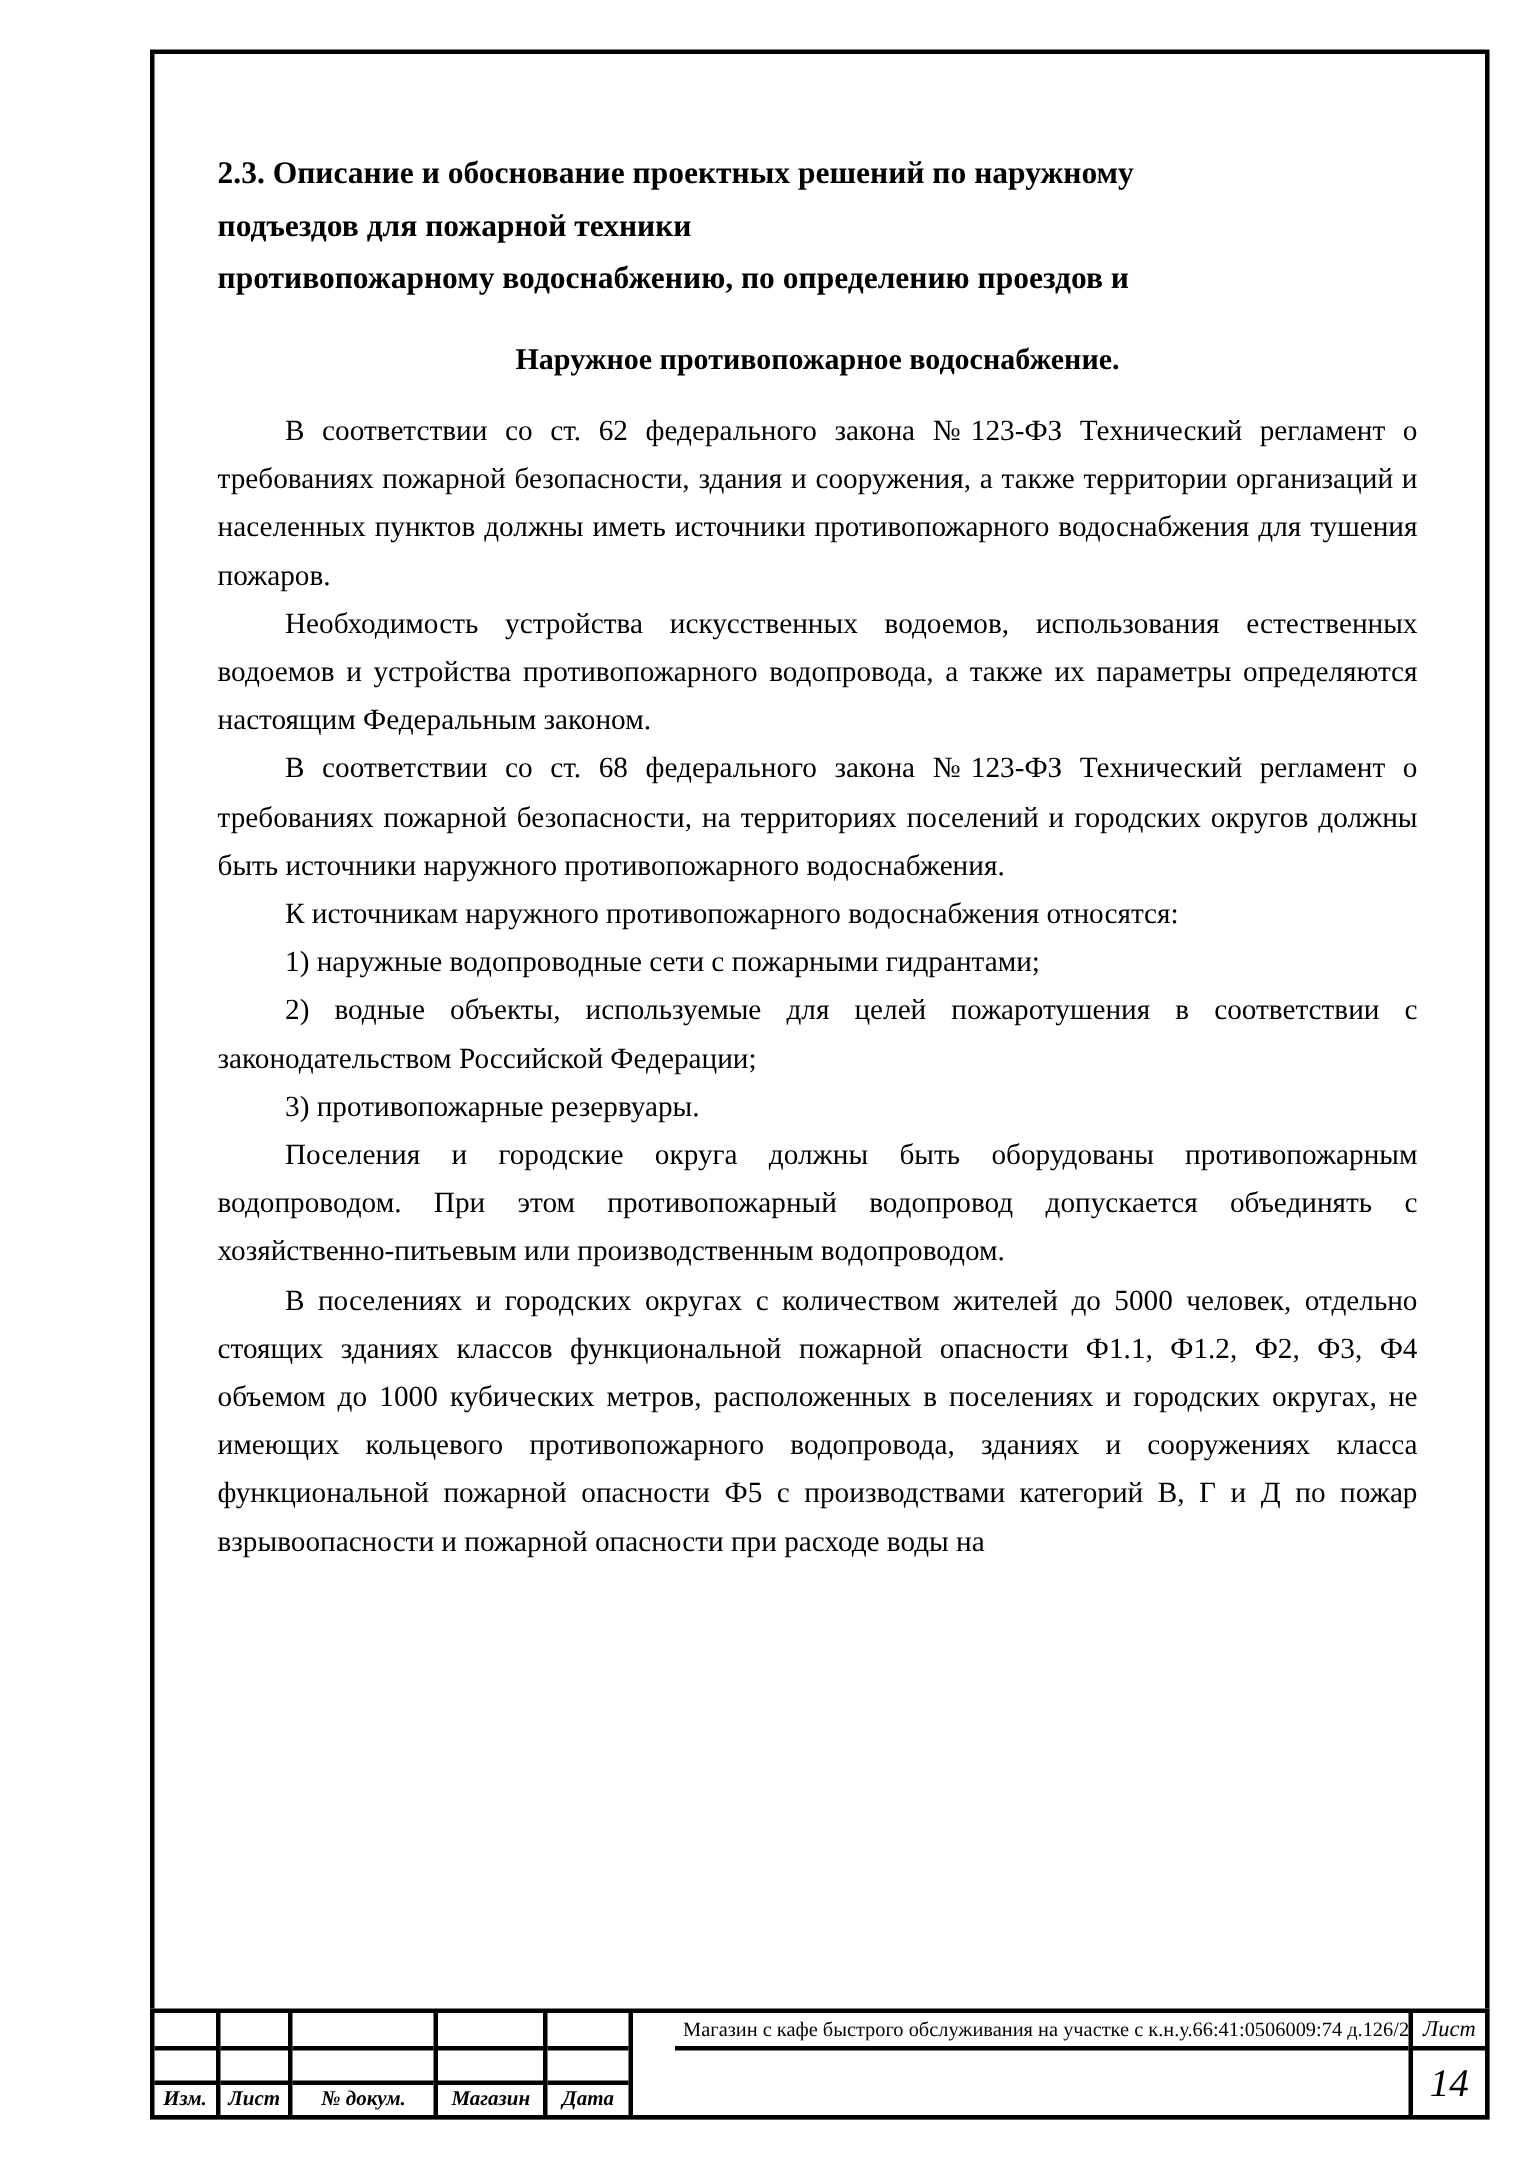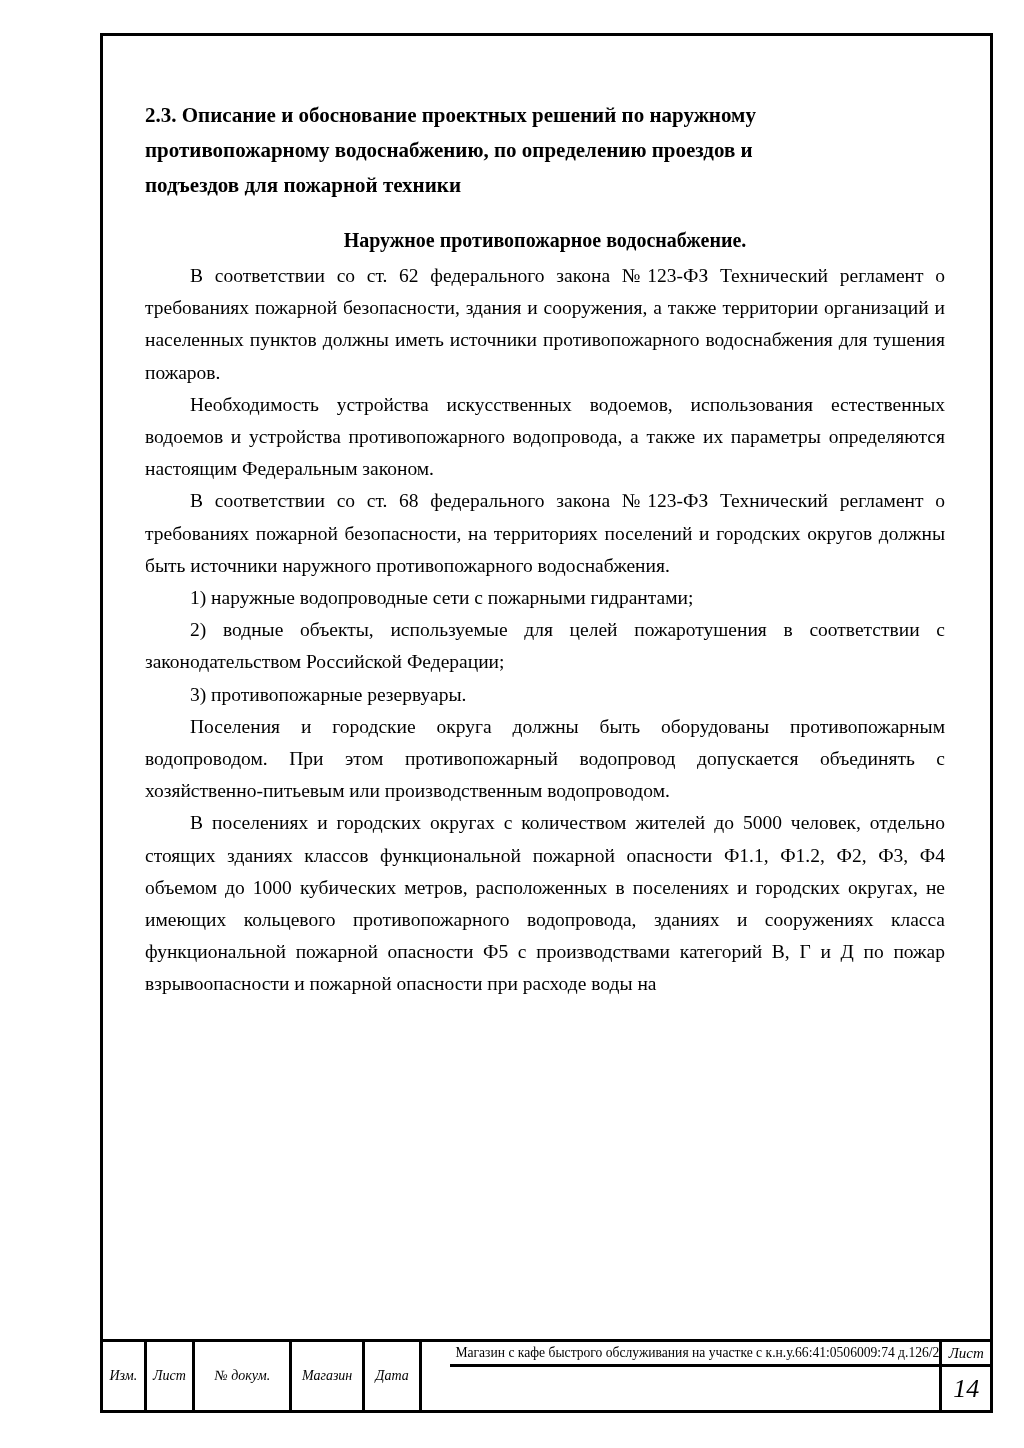--- a/index.html
+++ b/index.html
@@ -34,21 +34,21 @@
     text-align: left;
   }
   .doc-subtitle {
     margin-top: 20px;
     font-weight: bold;
     font-size: 20px;
     line-height: 34px;
     text-align: center;
   }
   .body-text {
-    margin-top: 3px;
+    margin-top: 15px;
     font-size: 19.5px;
     line-height: 32.2px;
     text-align: justify;
   }
   .body-text p {
     text-indent: 45px;
     margin: 0;
   }
   
   .title-block {
@@ -57,21 +57,23 @@
     right: -3px;
     bottom: -3px;
     height: 74px;
     border: 3px solid #000000;
     display: flex;
     background: #ffffff;
     font-size: 14px;
   }
   .tb-col {
     display: flex;
+    flex-direction: column;
     border-right: 3px solid #000000;
+    font-weight: bold;
   }
   .tb-col .r1 { height: 25px; border-bottom: 3px solid #000000; }
   .tb-col .r2 { height: 23px; border-bottom: 3px solid #000000; }
   .tb-col .r3 {
     flex: 1;
     display: flex;
     align-items: center;
     justify-content: center;
     font-style: italic;
     font-size: 14px;
@@ -126,30 +128,31 @@
 </style>
 </head>
 <body>
 
 <div class="page">
   <div class="frame">
 
     <div class="content">
       <div class="doc-title">
         <div>2.3. Описание и обоснование проектных решений по наружному</div>
+        <div>подъездов для пожарной техники</div>
         <div>противопожарному водоснабжению, по определению проездов и</div>
-        <div>подъездов для пожарной техники</div>
       </div>
 
       <div class="doc-subtitle">Наружное противопожарное водоснабжение.</div>
 
       <div class="body-text">
         <p>В соответствии со ст. 62 федерального закона №123-ФЗ Технический регламент о требованиях пожарной безопасности, здания и сооружения, а также территории организаций и населенных пунктов должны иметь источники противопожарного водоснабжения для тушения пожаров.</p>
         <p>Необходимость устройства искусственных водоемов, использования естественных водоемов и устройства противопожарного водопровода, а также их параметры определяются настоящим Федеральным законом.</p>
         <p>В соответствии со ст. 68 федерального закона №123-ФЗ Технический регламент о требованиях пожарной безопасности, на территориях поселений и городских округов должны быть источники наружного противопожарного водоснабжения.</p>
+        <p>К источникам наружного противопожарного водоснабжения относятся:</p>
         <p>1) наружные водопроводные сети с пожарными гидрантами;</p>
         <p>2) водные объекты, используемые для целей пожаротушения в соответствии с законодательством Российской Федерации;</p>
         <p>3) противопожарные резервуары.</p>
         <p>Поселения и городские округа должны быть оборудованы противопожарным водопроводом. При этом противопожарный водопровод допускается объединять с хозяйственно-питьевым или производственным водопроводом.</p>
         <p>В поселениях и городских округах с количеством жителей до 5000 человек, отдельно стоящих зданиях классов функциональной пожарной опасности Ф1.1, Ф1.2, Ф2, Ф3, Ф4 объемом до 1000 кубических метров, расположенных в поселениях и городских округах, не имеющих кольцевого противопожарного водопровода, зданиях и сооружениях класса функциональной пожарной опасности Ф5 с производствами категорий В, Г и Д по пожар взрывоопасности и пожарной опасности при расходе воды на</p>
       </div>
     </div>
 
     <div class="title-block">
       <div class="tb-col w-izm">

